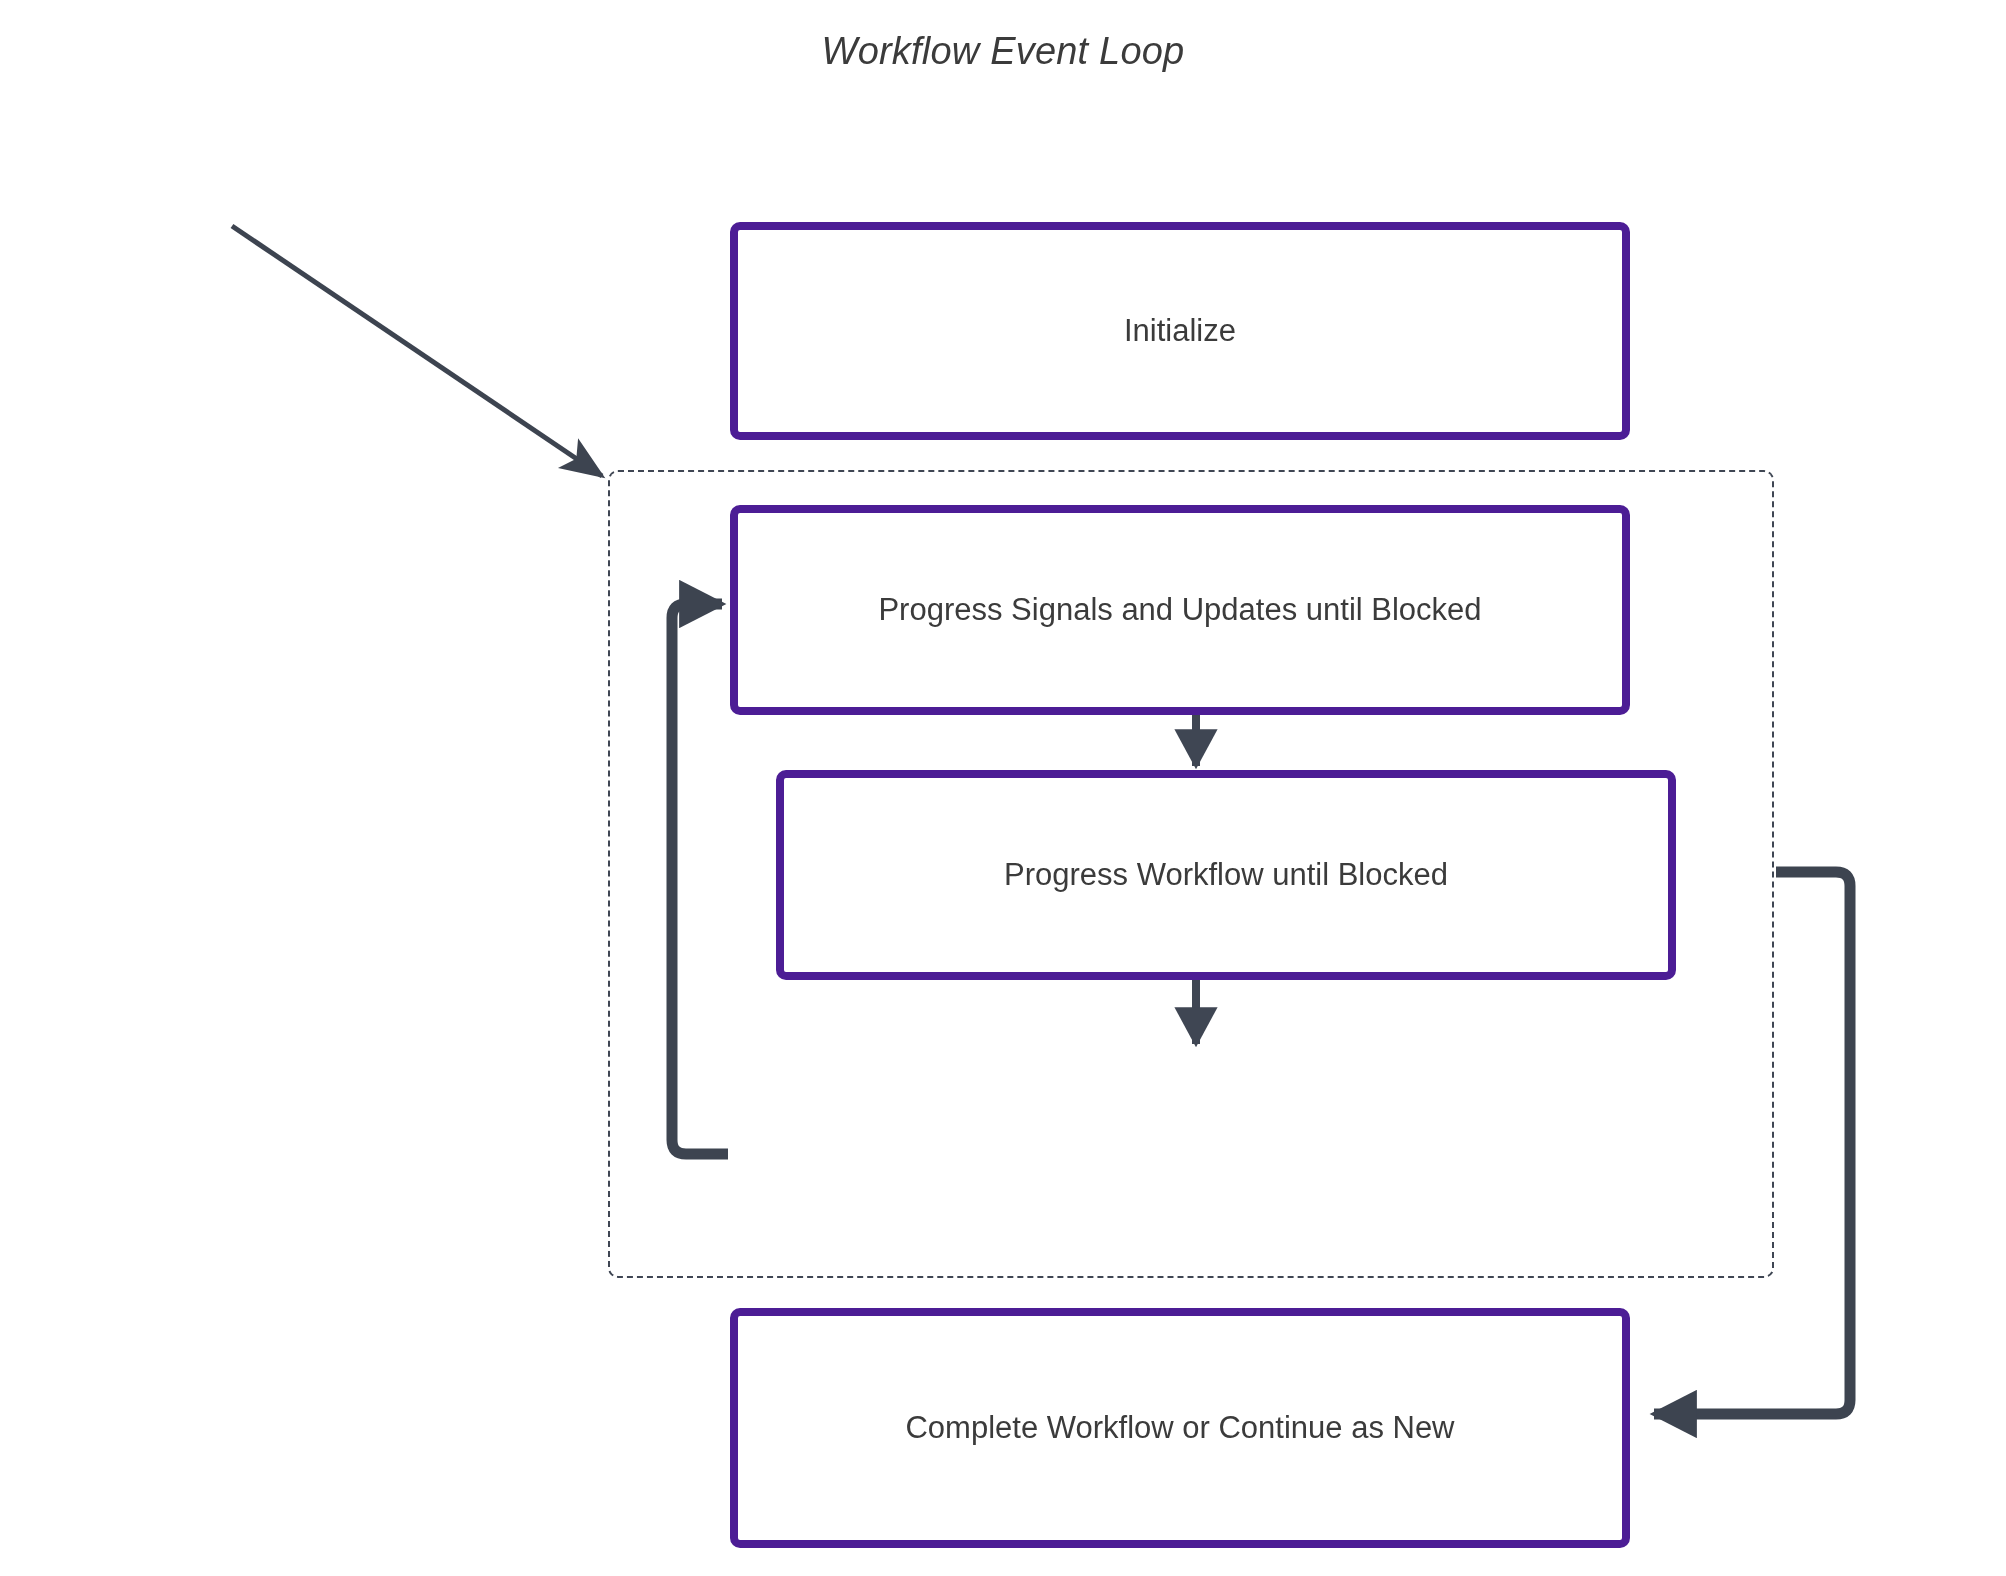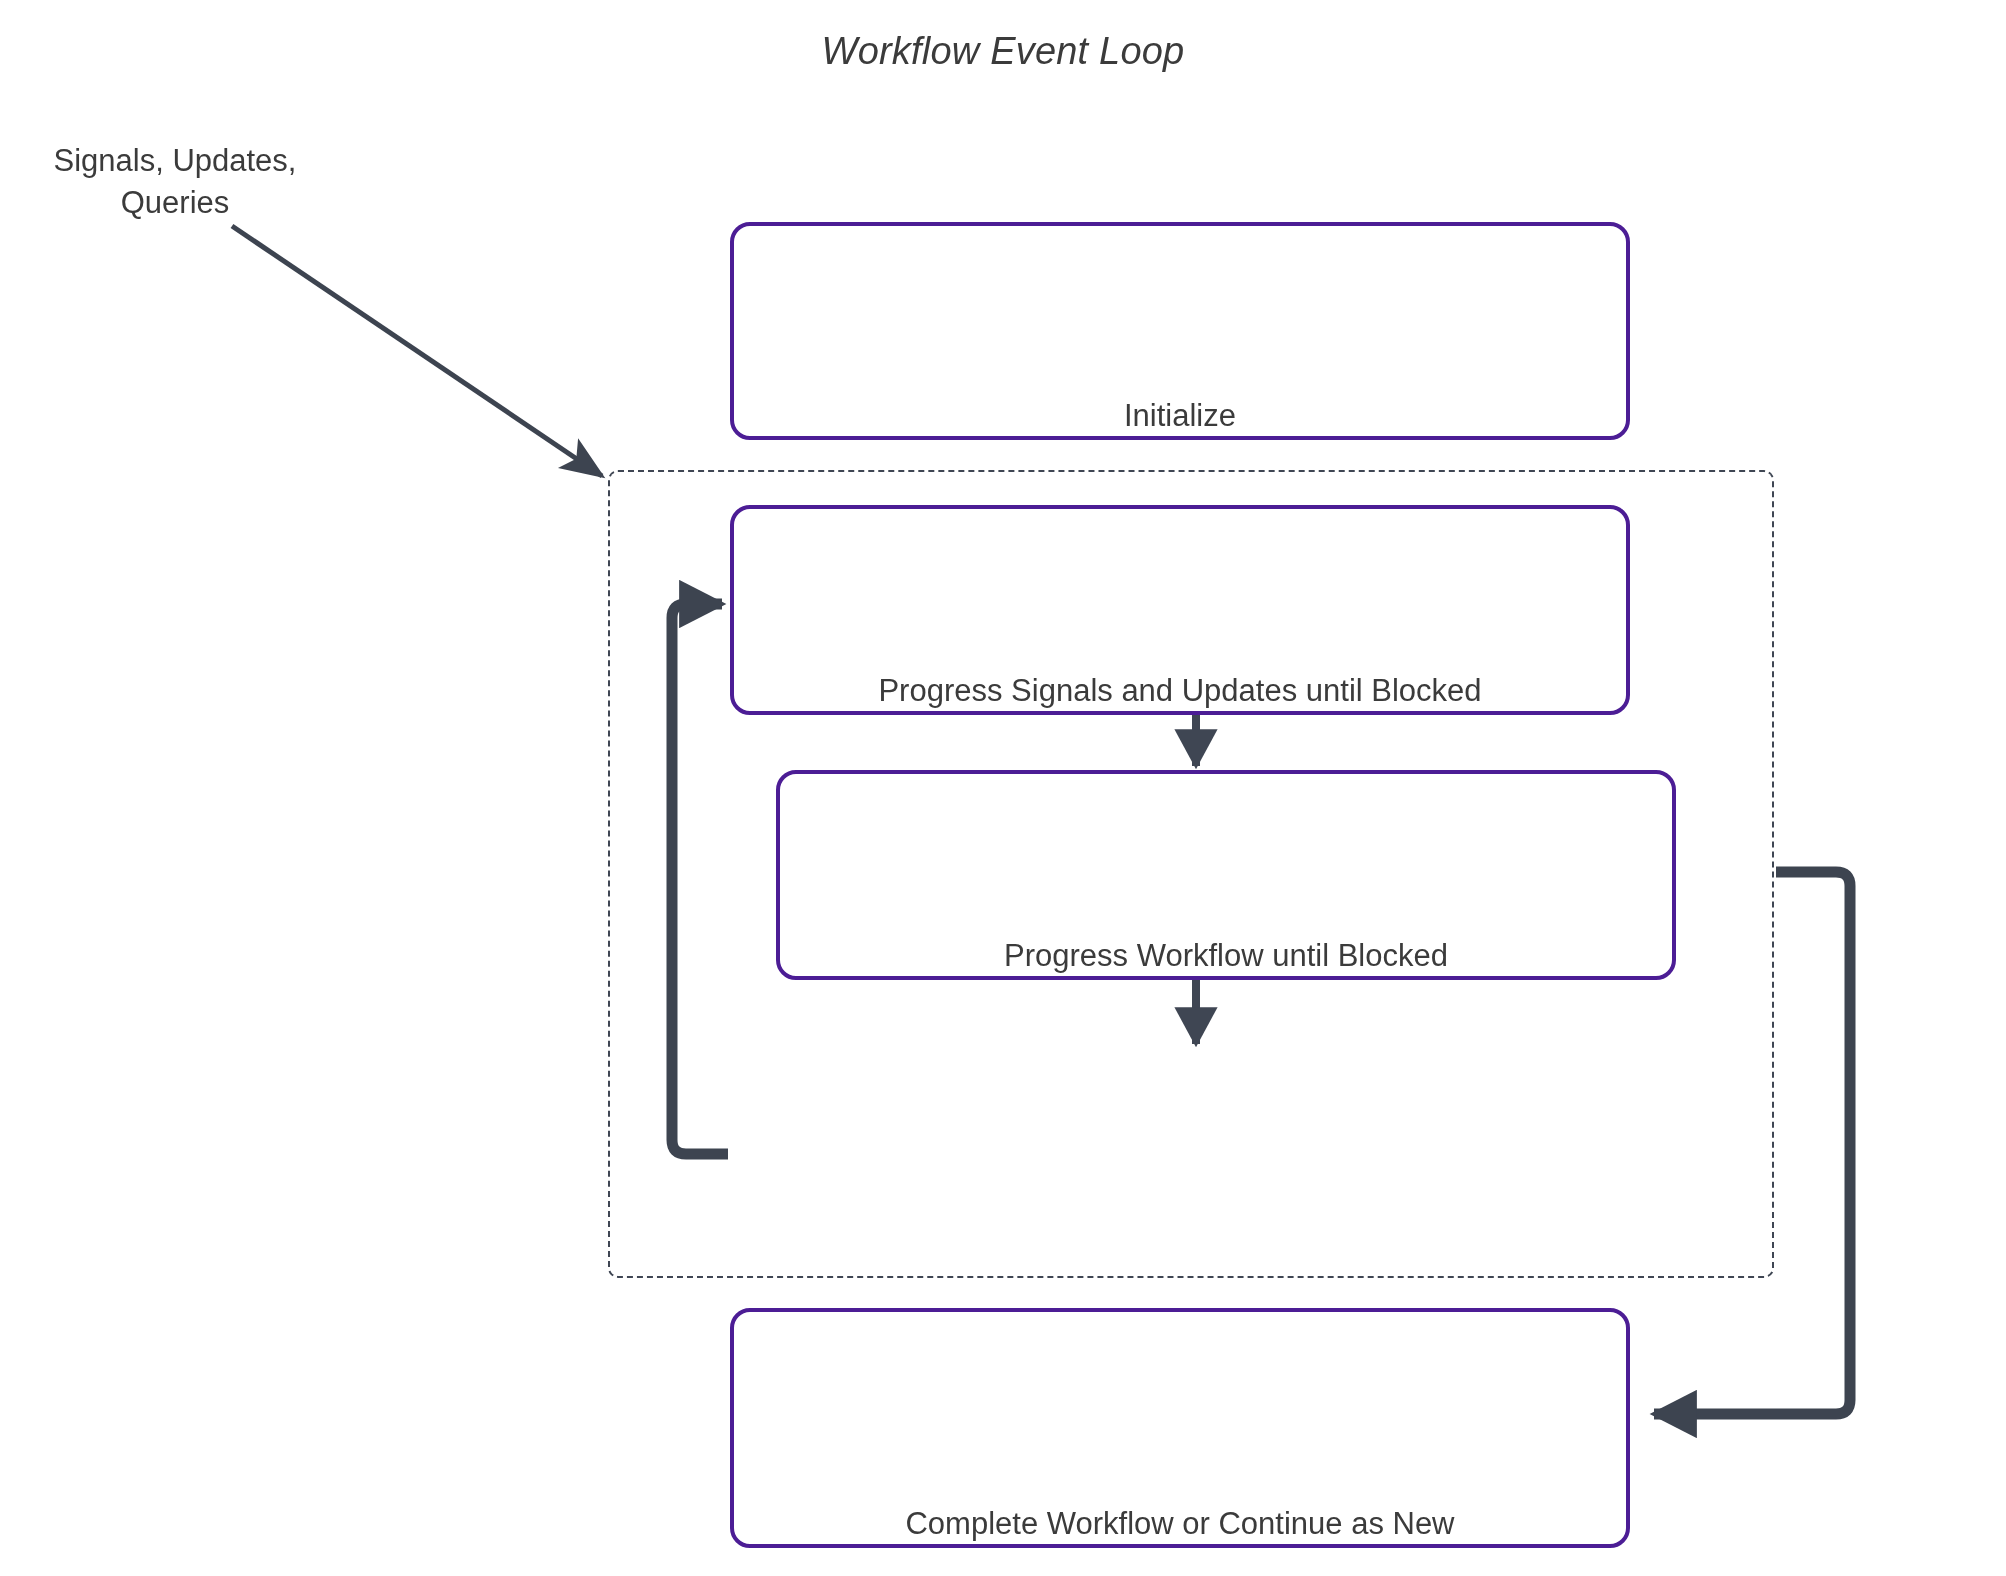--- a/index.html
+++ b/index.html
@@ -51,24 +51,24 @@
     font-size: 31px;
     line-height: 42px;
     color: #3b3b3b;
     white-space: pre-line;
   }
 
   .node {
     position: absolute;
     box-sizing: border-box;
     background: #ffffff;
-    border: 4px solid #4c1d95;
-    border-radius: 20px;
+    border: 8px solid #4c1d95;
+    border-radius: 10px;
     display: flex;
-    align-items: flex-end;
+    align-items: center;
     justify-content: center;
     text-align: center;
   }
   .node .node-label {
     font-size: 31px;
     color: #3b3b3b;
     padding: 0 24px;
     line-height: 40px;
   }
 
@@ -121,22 +121,20 @@
       <path d="M 728 1154 L 686 1154 Q 672 1154 672 1140 L 672 618 Q 672 604 686 604 L 722 604" fill="none" stroke="#3d4450" stroke-width="11" stroke-linecap="butt" stroke-linejoin="round" marker-end="url(#arrow-fat)"></path>
     </g>
 
     <g>
       <path d="M 1776 872 L 1836 872 Q 1850 872 1850 886 L 1850 1400 Q 1850 1414 1836 1414 L 1654 1414" fill="none" stroke="#3d4450" stroke-width="11" stroke-linecap="butt" stroke-linejoin="round" marker-end="url(#arrow-fat)"></path>
     </g>
   </svg>
 
   <div class="title">Workflow Event Loop</div>
 
-  <div class="ext-label">Signals, Updates,
-Queries</div>
 
   <div class="cluster" id="cluster-loop"></div>
 
   <div class="node" id="n-initialize">
     <span class="node-label">Initialize</span>
   </div>
 
   <div class="node" id="n-progress-su">
     <span class="node-label">Progress Signals and Updates until Blocked</span>
   </div>

